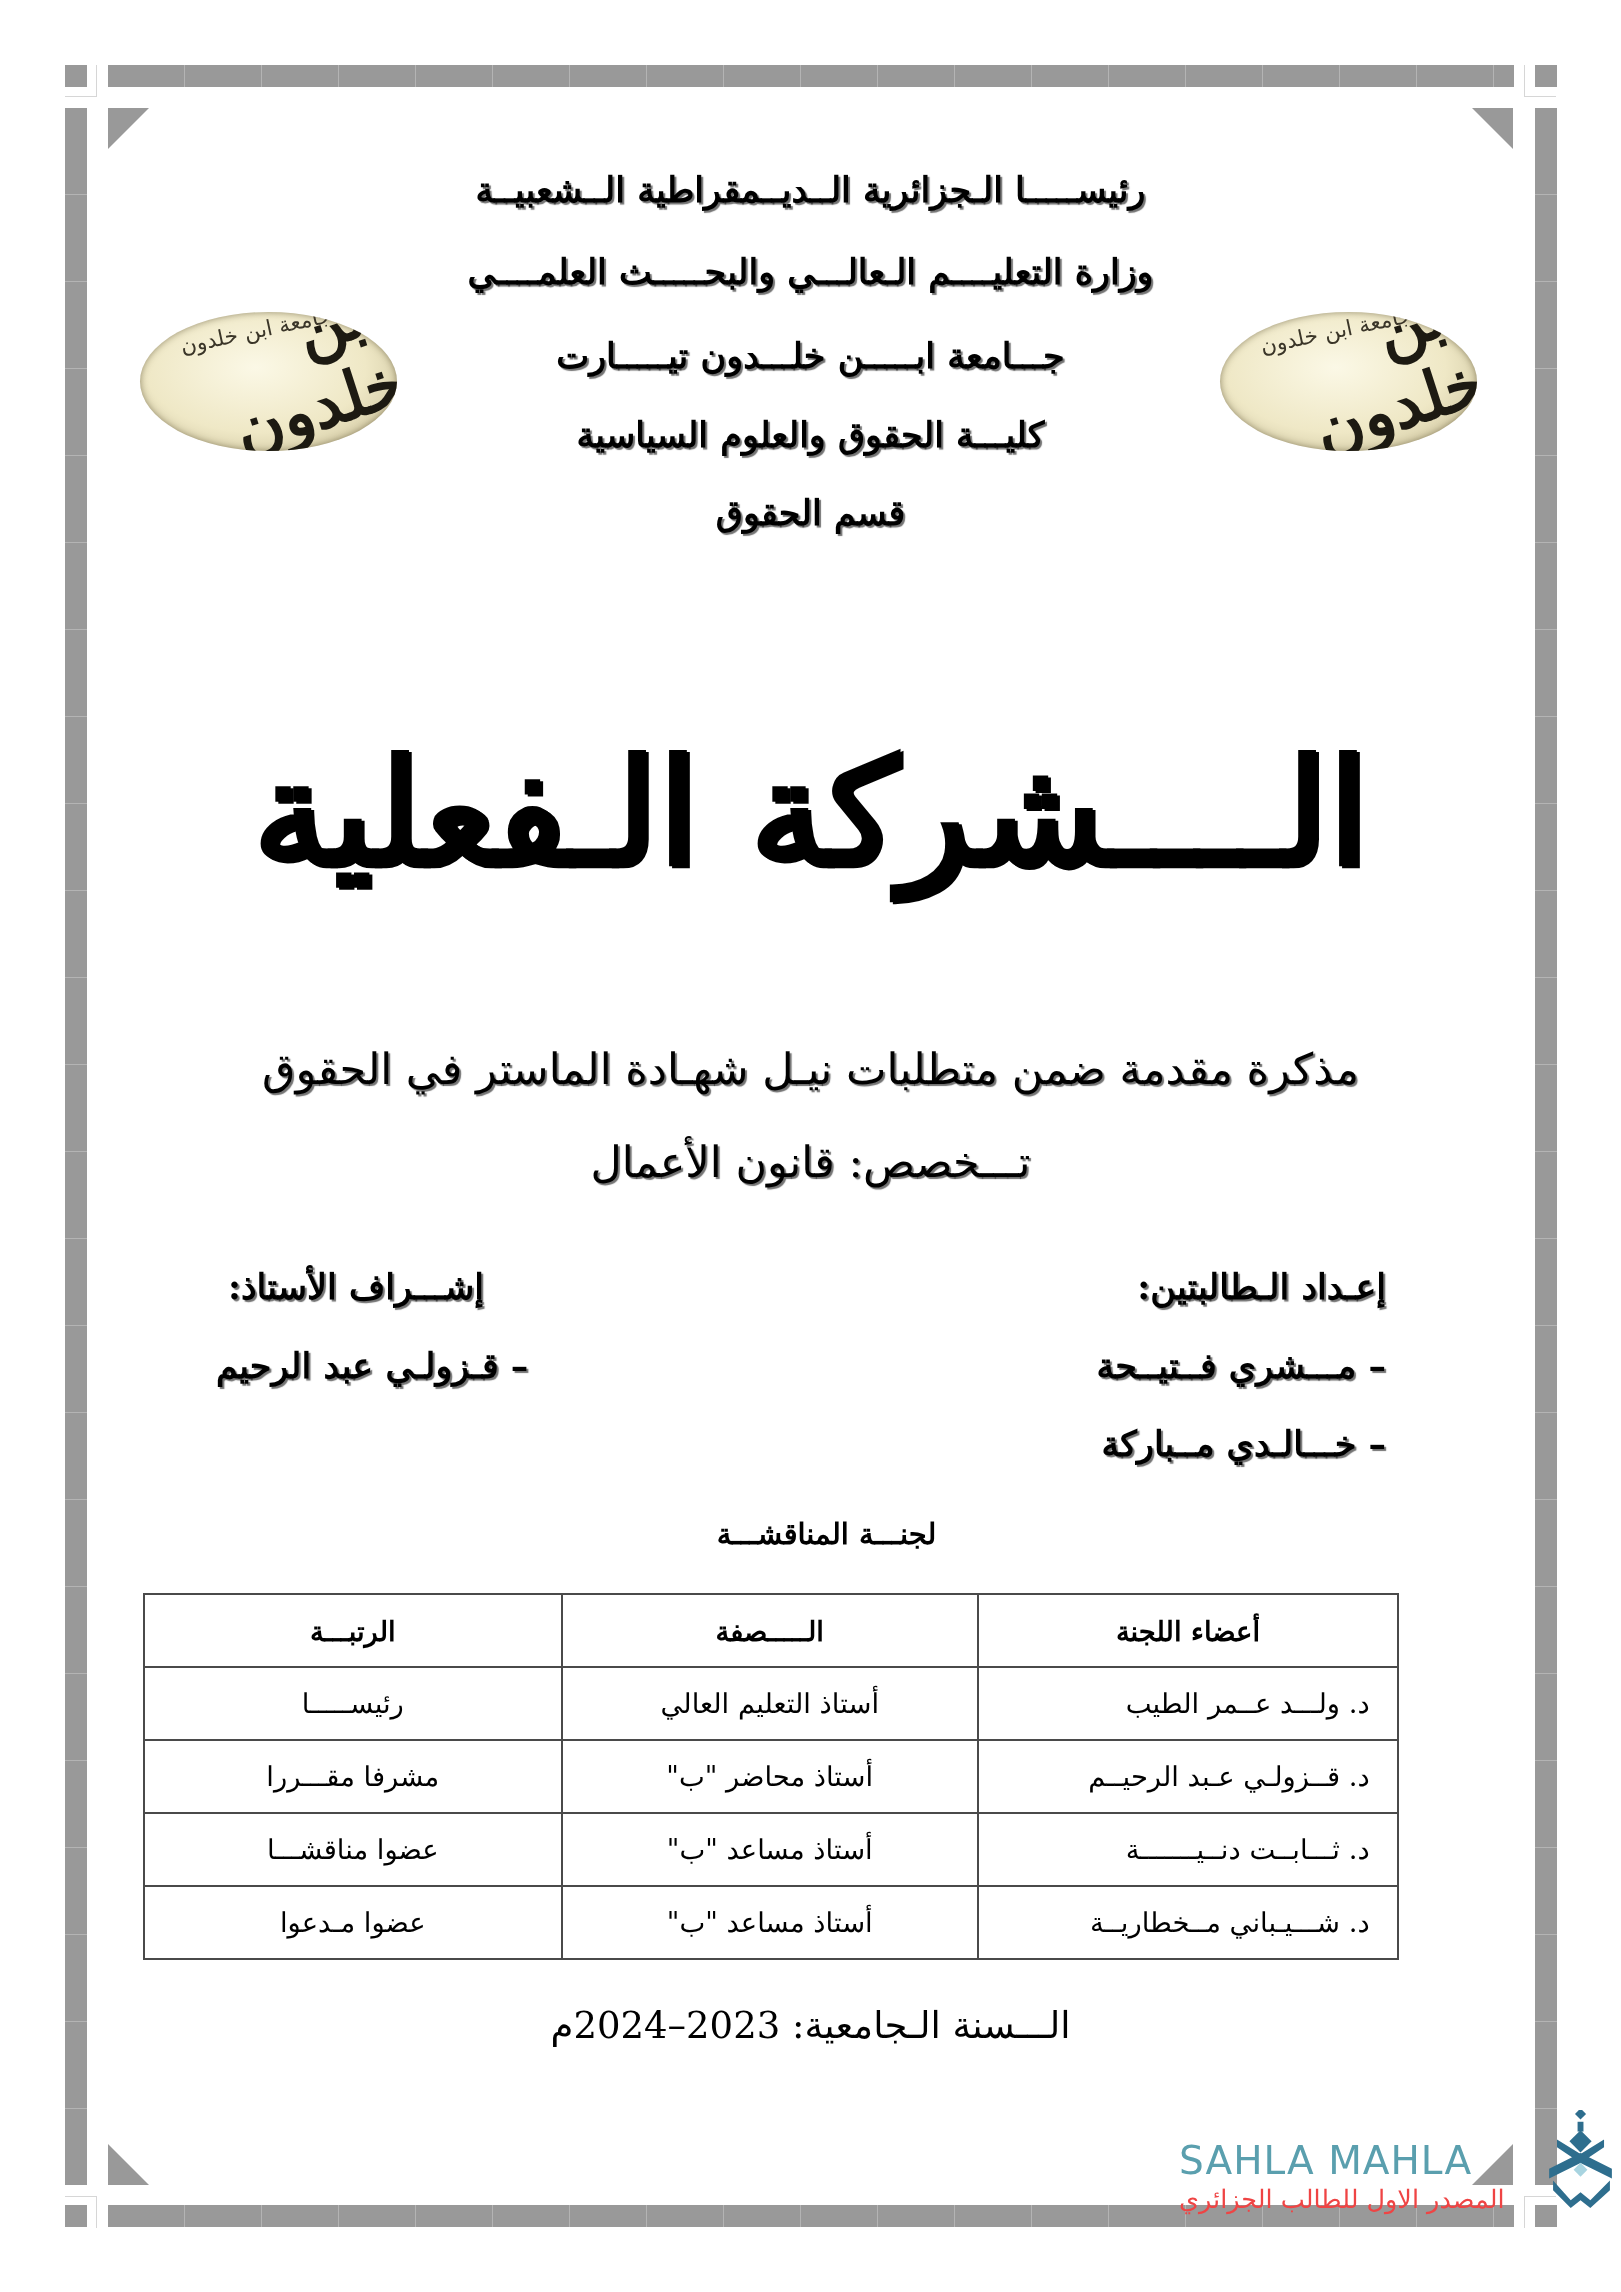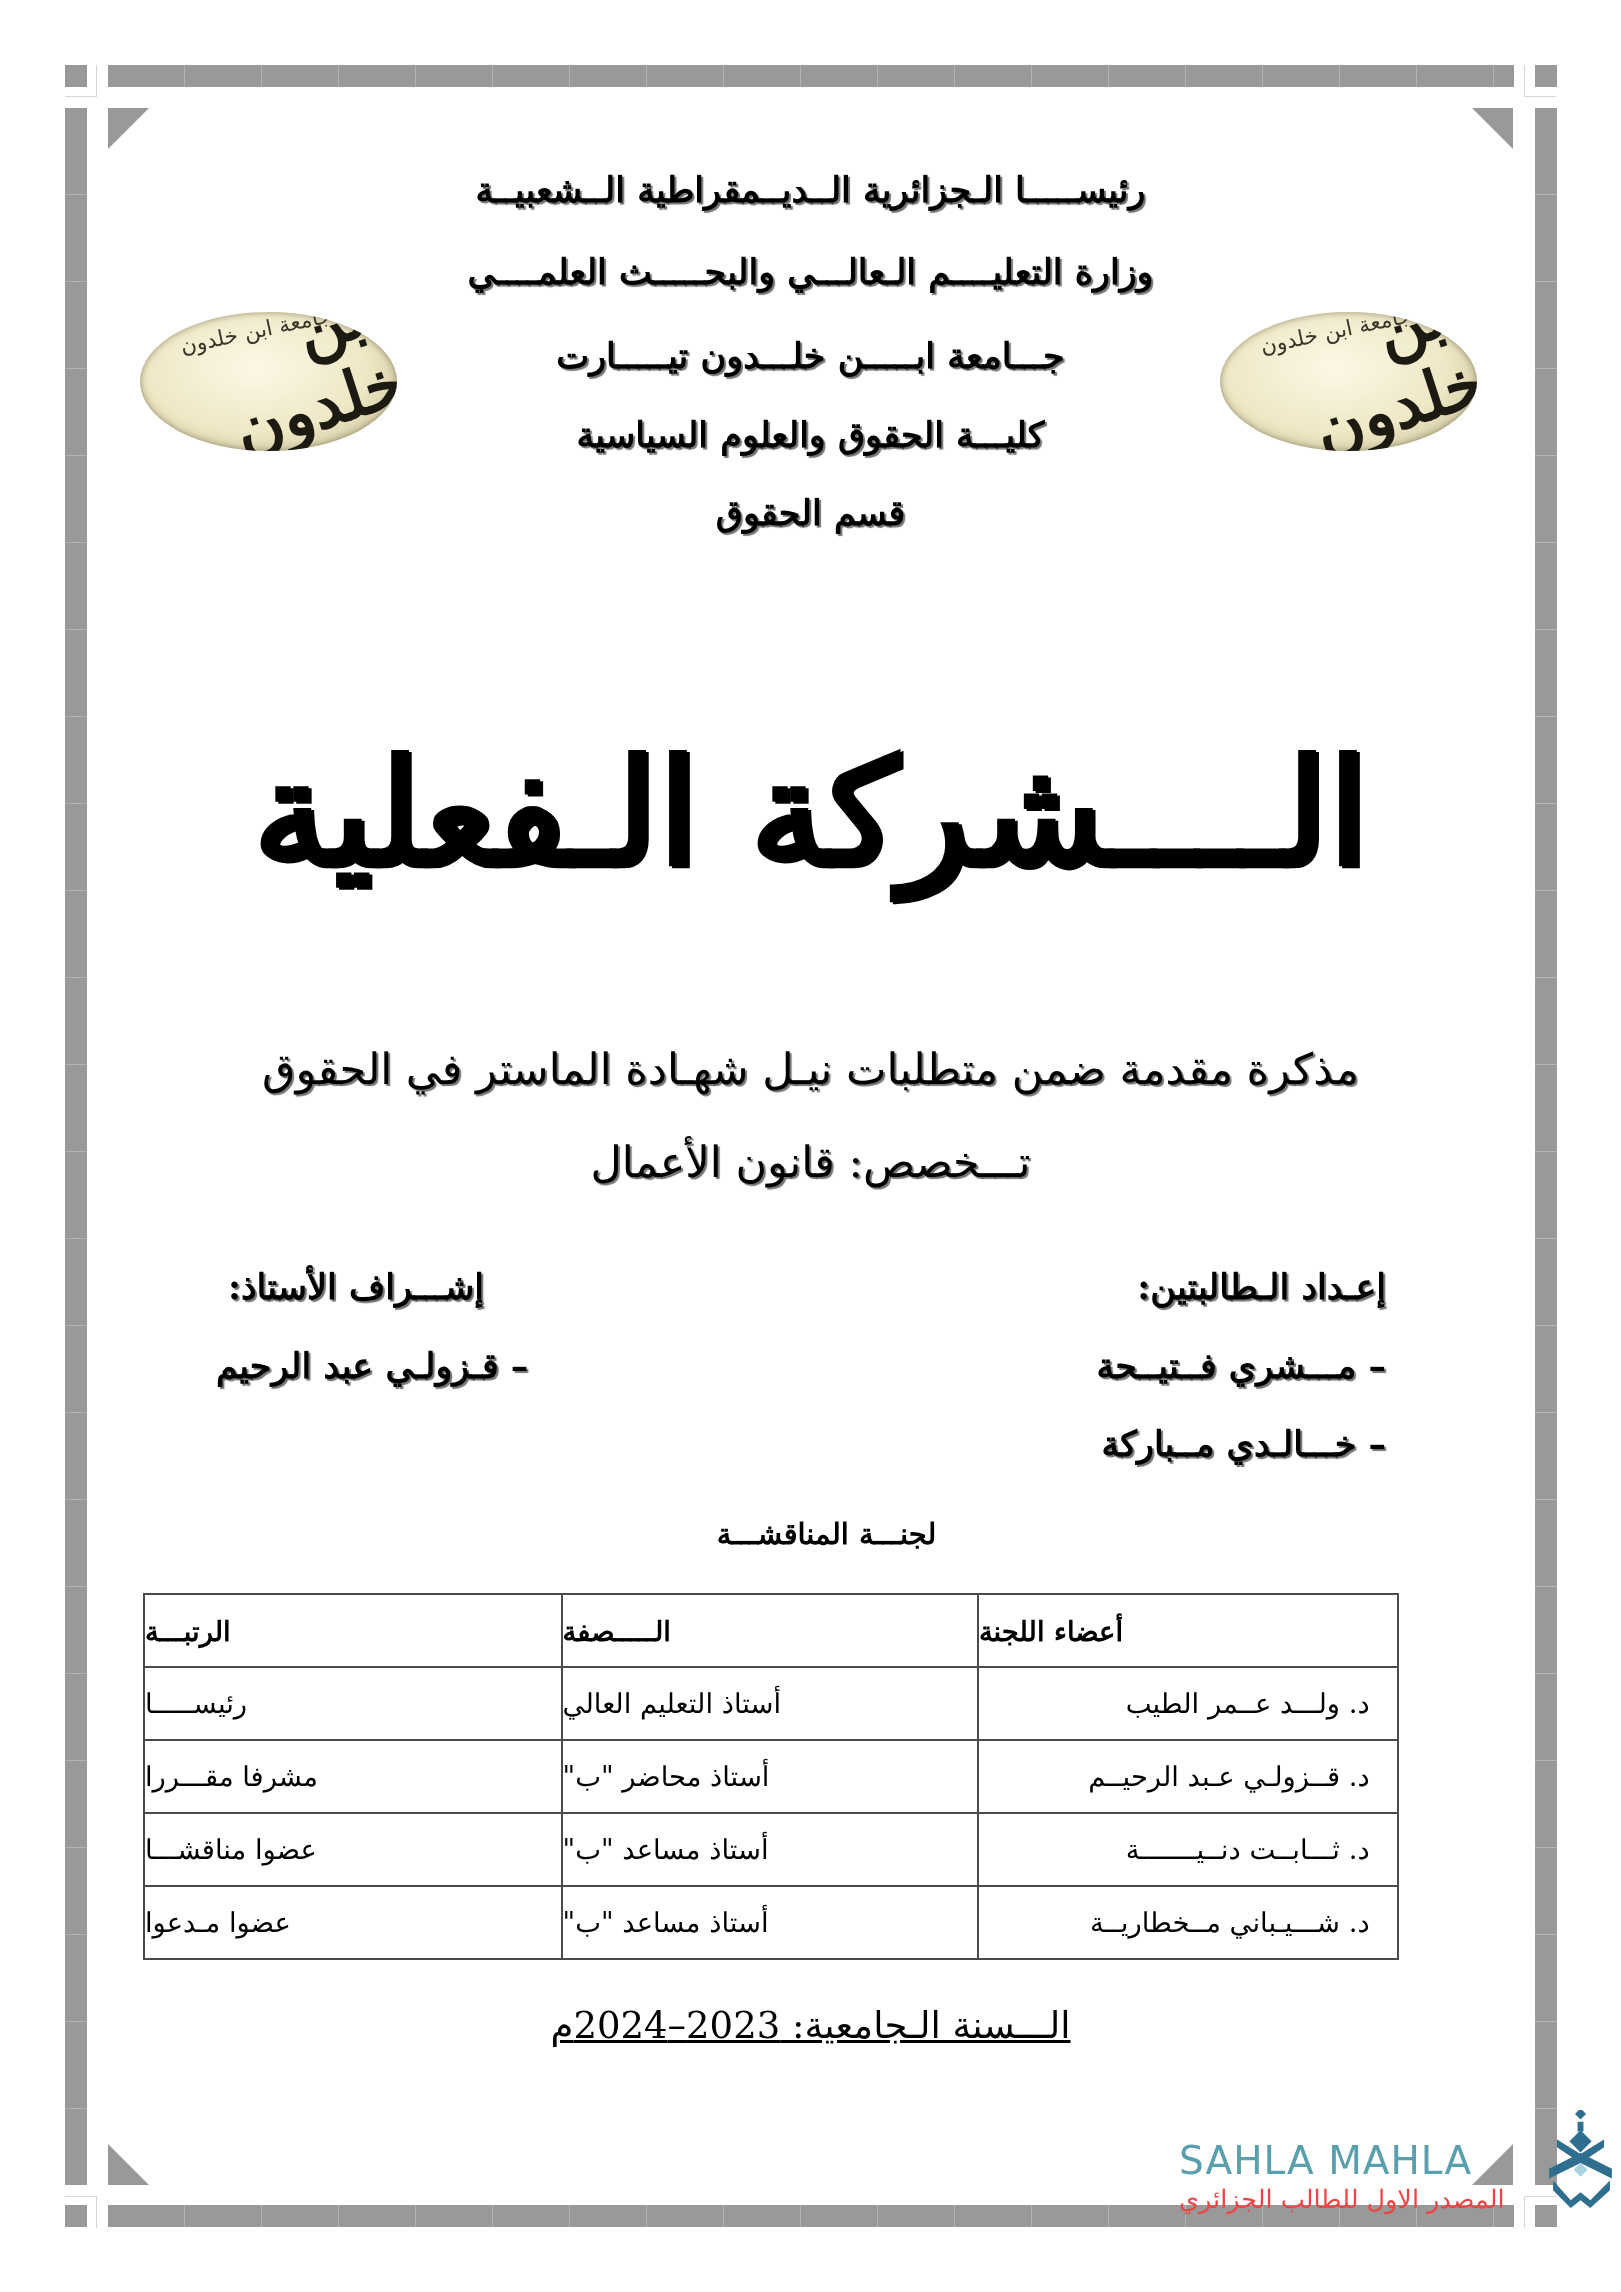--- a/index.html
+++ b/index.html
@@ -35,21 +35,21 @@
   }
   .logo .cal { position:absolute; inset:0; display:flex; align-items:center; justify-content:center;
     font-size:65px; font-weight:bold; color:#1d1a12; direction:rtl; transform:rotate(-18deg); }
   .logo .ring { position:absolute; top:5.9px; left:39px; font-size:21.6px; color:#3a3528; transform:rotate(-12deg); direction:rtl; }
 
   table.committee {
     position:absolute; left:143px; top:1593px; width:1256px; border-collapse:collapse;
     direction:rtl; font-size:27.4px;
   }
   table.committee td, table.committee th {
-    border:2px solid #4a4a4a; height:71px; text-align:left; font-weight:normal; padding:0;
+    border:2px solid #4a4a4a; height:71px; text-align:center; font-weight:normal; padding:0;
   }
   table.committee th { font-weight:bold; font-size:27.4px; }
   table.committee td.name { text-align:right; padding-right:27.4px; }
 
   .wm { position:absolute; left:1179px; top:2138px; font-family:"DejaVu Sans","Liberation Sans",sans-serif;
         font-size:39px; color:#5a9fae; letter-spacing:1px; white-space:nowrap; }
   .wm-tag { position:absolute; left:1179px; top:2184px; font-size:25.5px; color:#ef4444; direction:rtl; white-space:nowrap; }
 </style>
 </head>
 <body>
@@ -130,21 +130,21 @@
       <td>عضوا مناقشـــا</td>
     </tr>
     <tr>
       <td class="name">د. شـــيـباني مــخطاريــة</td>
       <td>أستاذ مساعد "ب"</td>
       <td>عضوا مـدعوا</td>
     </tr>
   </tbody>
 </table>
 
-<div class="center-line" style="top:2004px;font-size:37px;text-decoration:underline;">الـــسنة الـجامعية: 2023–2024م</div>
+<div class="center-line" style="top:2004px;font-size:37px;">الـــسنة الـجامعية: 2023–2024م</div>
 
 <div class="wm">SAHLA MAHLA</div>
 <div class="wm-tag">المصدر الاول للطالب الجزائري</div>
 <svg class="abs" style="left:1547px;top:2110px;" width="69" height="98" viewBox="0 0 70 100">
   <g fill="#2e6e8e">
     <rect x="30" y="0" width="8" height="8" transform="rotate(45 34 4)"></rect>
     <rect x="31" y="12" width="6" height="10"></rect>
     <rect x="26" y="24" width="16" height="16" transform="rotate(45 34 32)"></rect>
     <path d="M10 30 L34 45 L58 30 L58 38 L34 54 L10 38 Z"></path>
     <path d="M2 60 L34 44 L66 60 L66 70 L34 54 L2 70 Z"></path>

